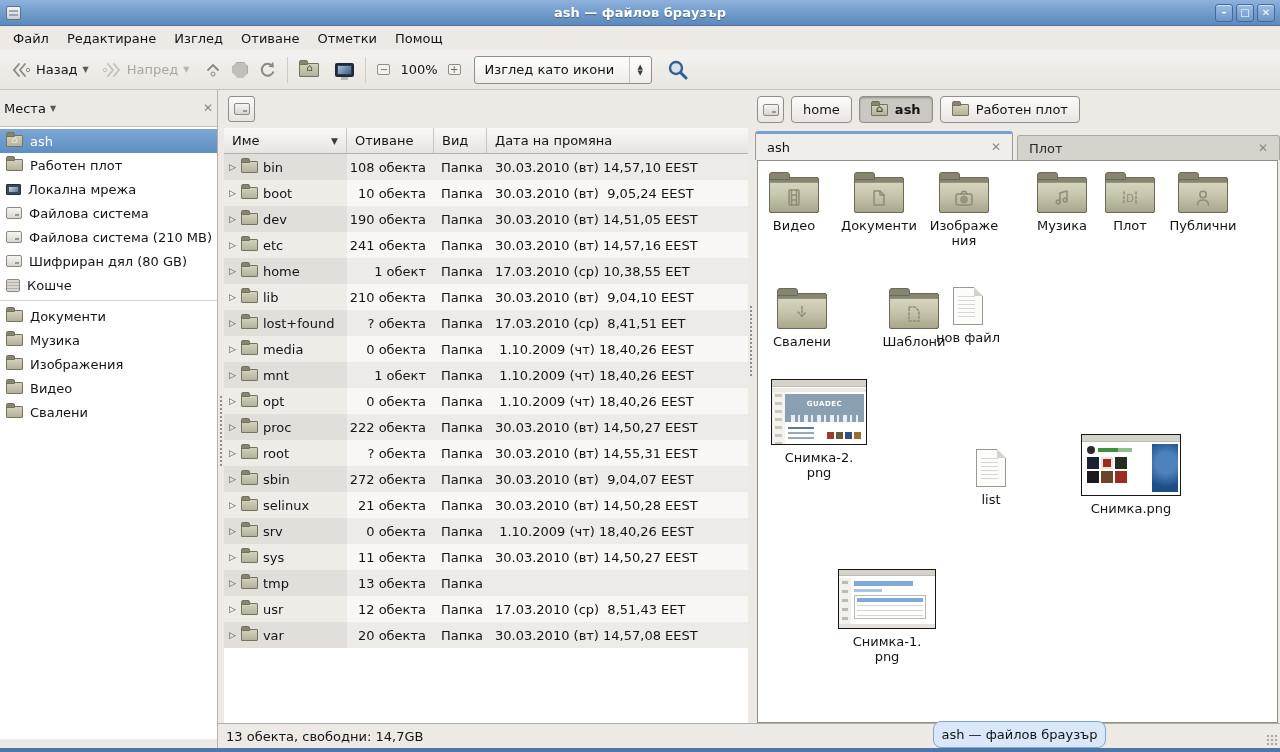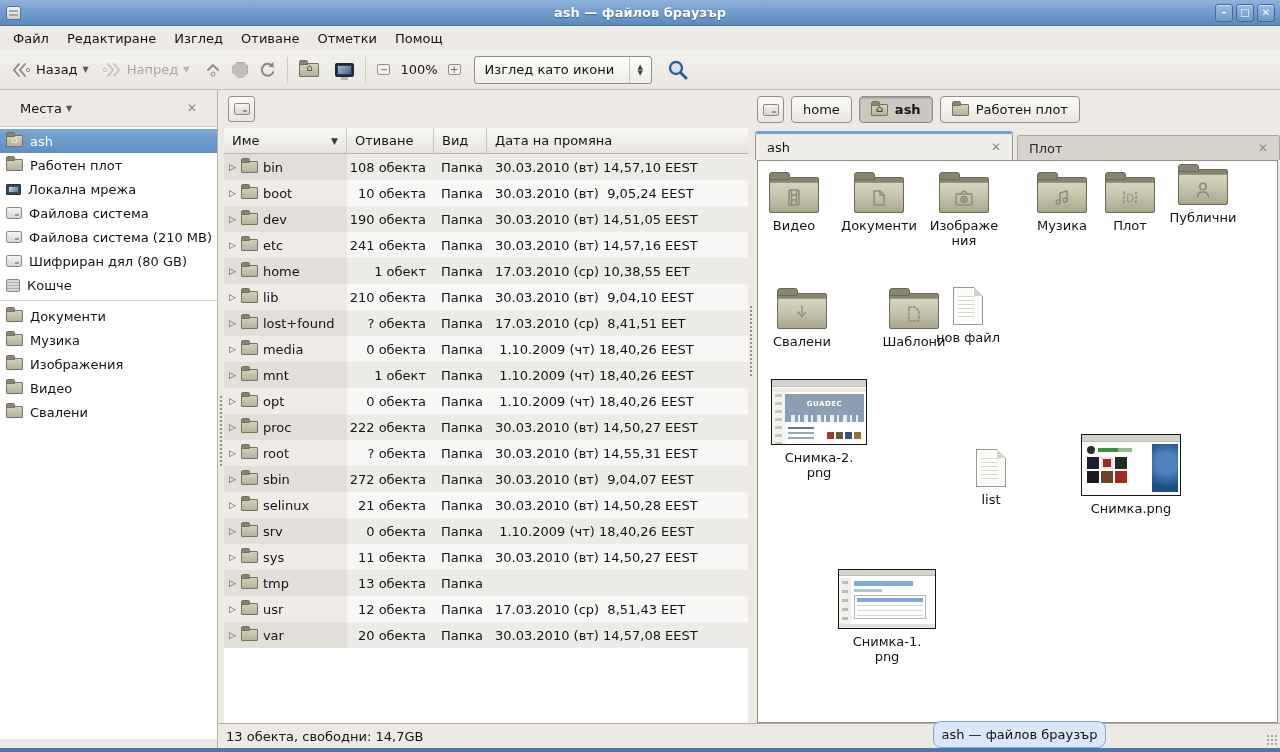--- a/index.html
+++ b/index.html
@@ -61,21 +61,21 @@
     background:linear-gradient(#F6F5F2,#D9D6D1); position:relative; }
   .sdrive::after { content:''; position:absolute; right:2px; bottom:2px; width:4px; height:2px; background:#9A9890; }
   .snet { width:15px; height:11px; background:#3A4A5E; border:1px solid #252F3C; border-radius:1px; position:relative; flex:none; }
   .snet::before { content:''; position:absolute; inset:2px; background:linear-gradient(135deg,#C9D8E6,#5E7894); }
   .strash { width:14px; height:13px; border:1px solid #8A8880; border-radius:2px; flex:none;
     background:repeating-linear-gradient(0deg,#DAD7D2 0 2px,#B3B0AB 2px 3px); }
 
   
   .sidebar { position:absolute; left:0; top:90px; width:218px; bottom:4px; background:#EDEAE5;
     border-right:1px solid #B5B2AC; }
-  .sidebar-header { height:36px; display:flex; align-items:center; padding:0 20px; }
+  .sidebar-header { height:36px; display:flex; align-items:center; padding:0 4px; }
   .sidebar-header .x { margin-left:auto; color:#8A8880; font-size:12px; }
   .sidebar-list { position:absolute; top:36px; left:0; right:0; bottom:9px; background:#fff;
     border-top:1px solid #C6C3BD; padding-top:2px; }
   .place { display:flex; align-items:center; gap:7px; height:24px; padding-left:6px; }
   .place.selected { background:linear-gradient(#7BA7D4,#5E8EC2); color:#fff; }
   .place-sep { height:1px; background:#D8D5D0; margin:3px 0; }
 
   .vsplit { position:absolute; top:90px; width:6px; bottom:4px; background:#EDEAE5; }
   .grip { position:absolute; left:1px; width:4px; height:72px;
     background-image:radial-gradient(#908E87 0.9px, transparent 1.1px); background-size:4px 4px; }
@@ -668,21 +668,21 @@
         <svg width="22" height="22">
               <g class="emb">
                 <path d="M5 5v12M17 5v12" stroke-dasharray="2 2.4"></path>
                 <text x="11" y="15" text-anchor="middle" font-size="10" stroke="none" fill="#8E8C76" font-family="DejaVu Sans">D</text>
               </g>
             </svg>
       </div>
         </div>
       <div class="ivlabel">Плот</div>
     </div>
-    <div class="ivitem" style="left:407px; top:2px; width:76px;">
+    <div class="ivitem" style="left:407px; top:10px; width:76px;">
       <div class="bfolder">
           <div class="bfront">
         <svg width="22" height="22">
               <g class="emb">
                 <circle cx="11" cy="7.5" r="3.2"></circle>
                 <path d="M5.5 18c0-3.4 2.6-5 5.5-5s5.5 1.6 5.5 5"></path>
               </g>
             </svg>
       </div>
         </div>

